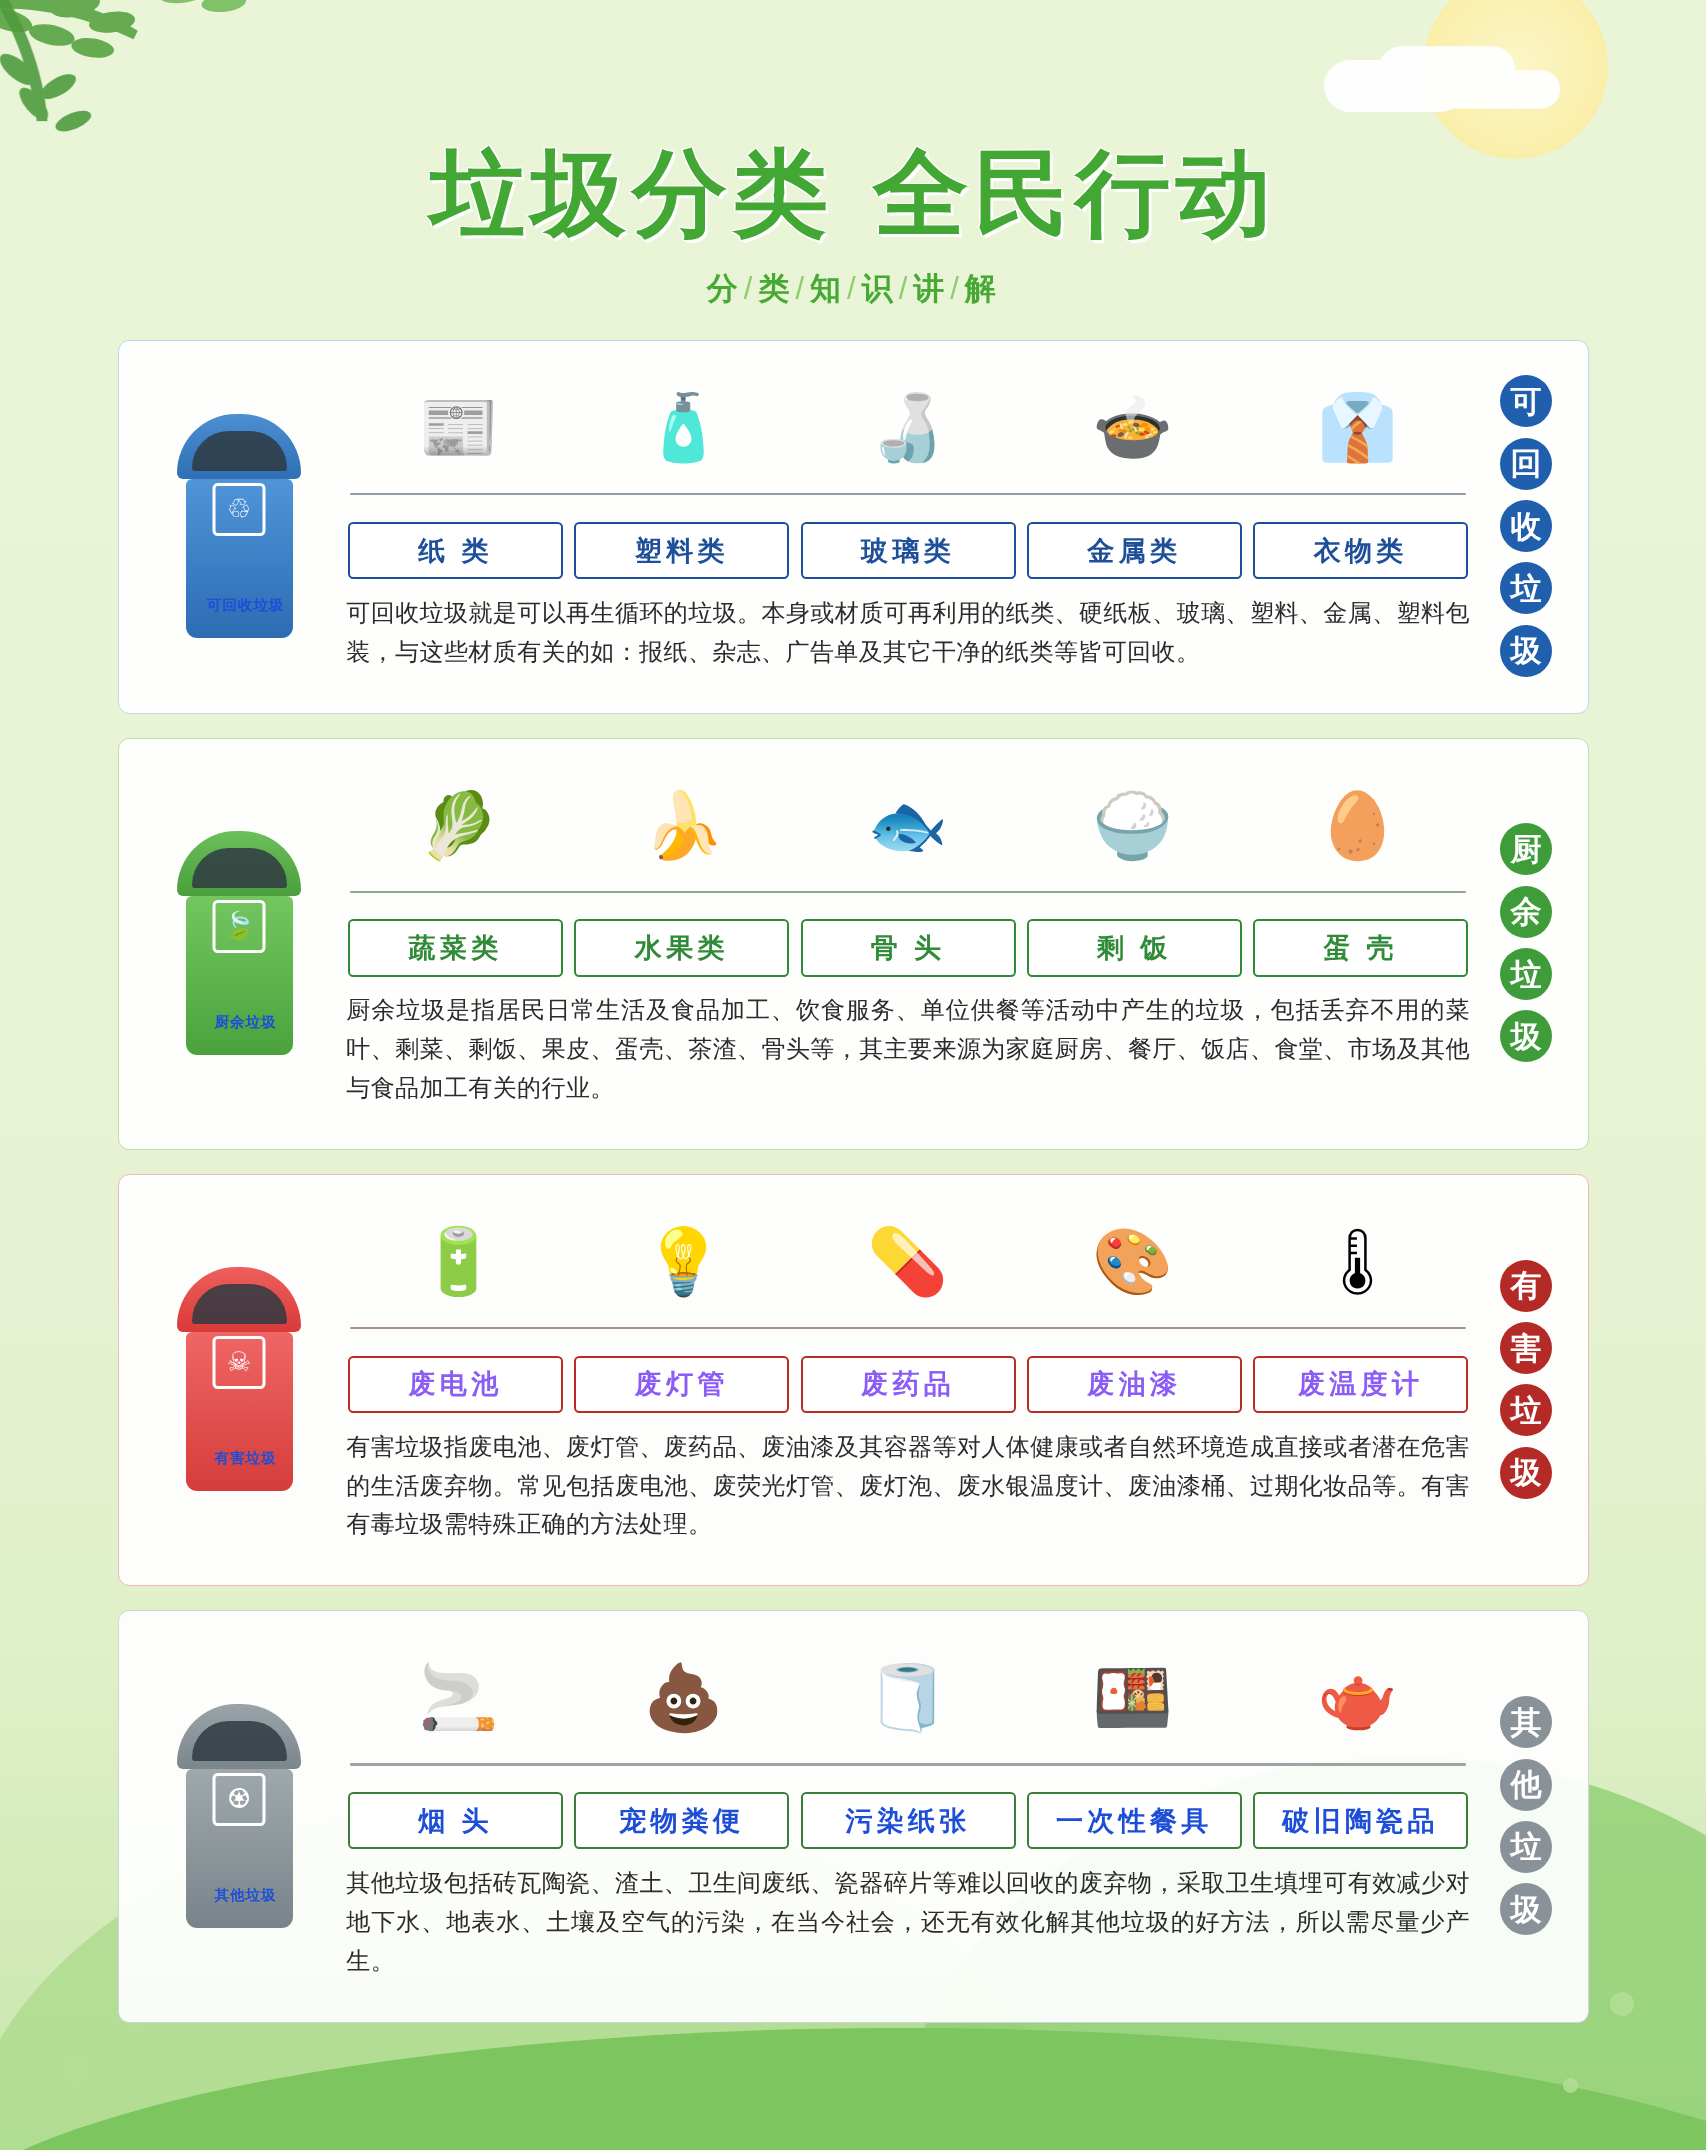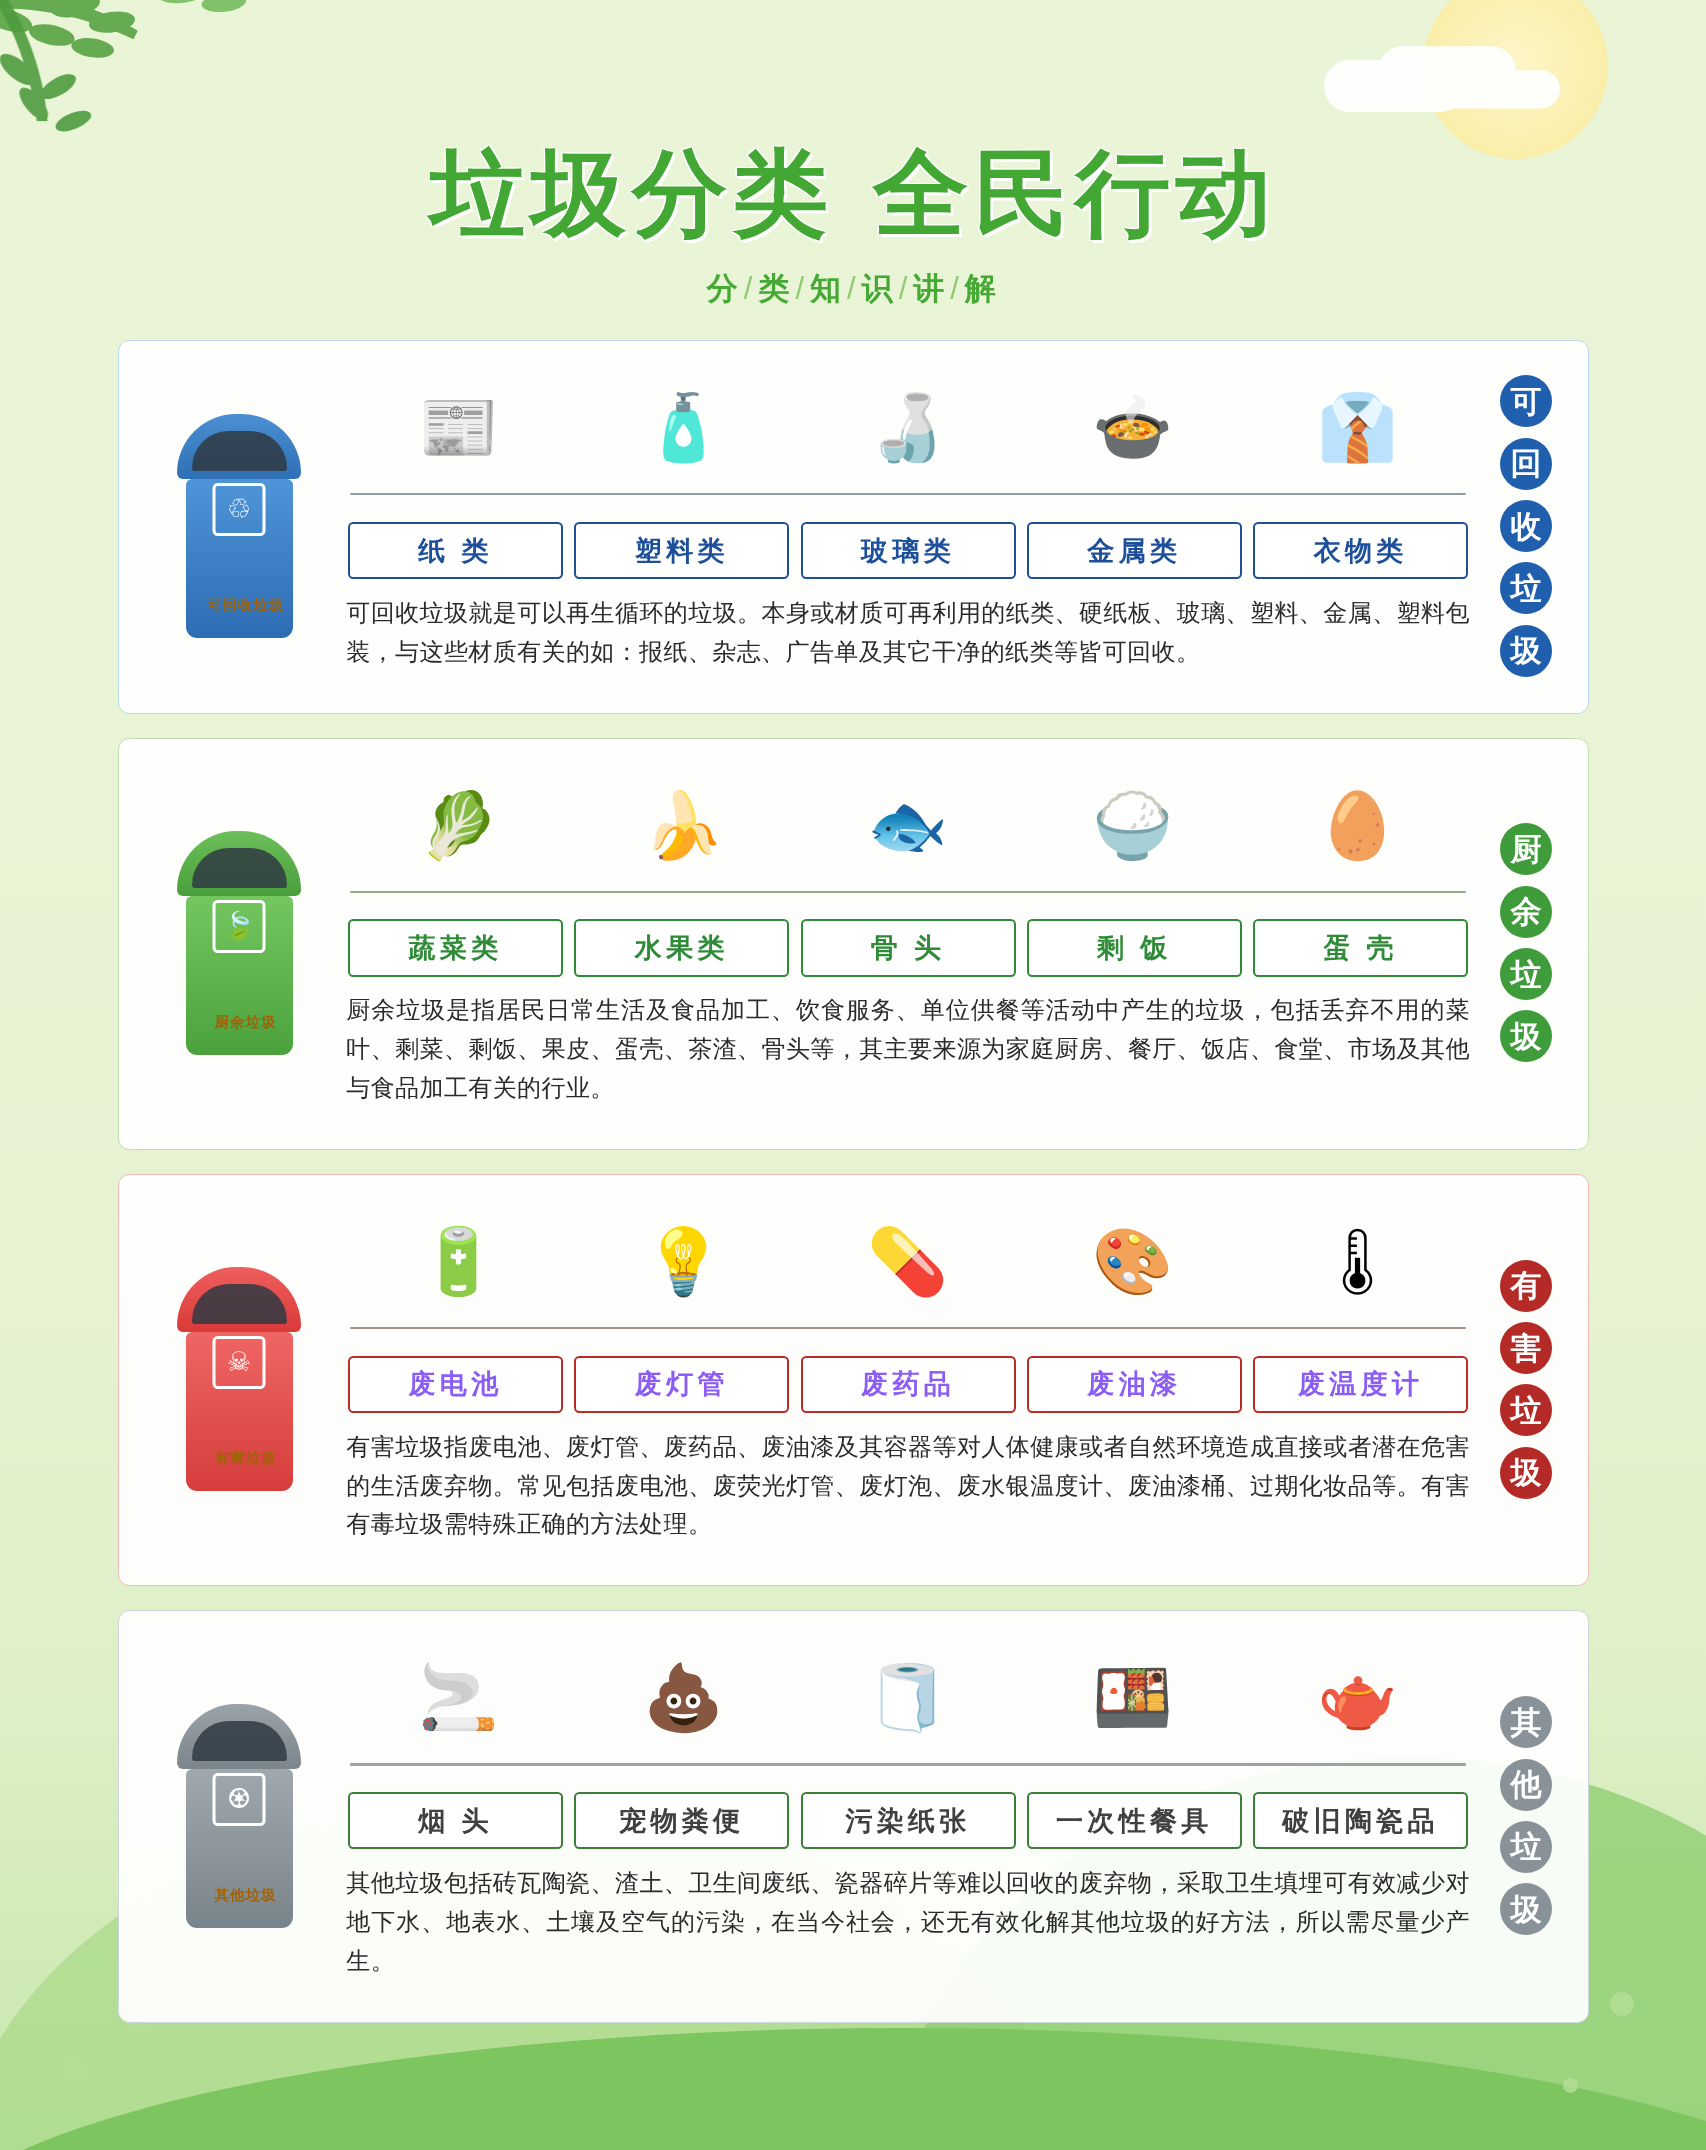--- a/index.html
+++ b/index.html
@@ -161,21 +161,21 @@
     justify-content: center;
     color: #ffffff;
     font-size: 27px;
     line-height: 1;
   }
   .bin .bin-label {
     position: absolute;
     left: 13px; right: 0;
     bottom: 23px;
     text-align: center;
-    color: #a16207;
+    color: #1d4ed8;
     font-size: 14.6px;
     letter-spacing: 0.9px;
     font-weight: bold;
   }
   .bin.blue  .lid { background: linear-gradient(180deg,#4b8fd1,#2f6fb5); }
   .bin.blue  .body{ background: linear-gradient(180deg,#4f95d8,#2c6cb3); }
   .bin.green .lid { background: linear-gradient(180deg,#6cbf5a,#4a9f3c); }
   .bin.green .body{ background: linear-gradient(180deg,#74c65f,#4ba23d); }
   .bin.red   .lid { background: linear-gradient(180deg,#ee5f5d,#d93a38); }
   .bin.red   .body{ background: linear-gradient(180deg,#ef6664,#d53d3b); }
@@ -233,21 +233,21 @@
     font-size: 27px;
     font-weight: bold;
     color: #1d4f9b;
     letter-spacing: 4.3px;
     background: #ffffff;
     white-space: nowrap;
     margin-top: 12px;
   }
   .panel.kitchen .tag  { border-color: #2f8b37; color: #2f8b37; }
   .panel.harmful .tag  { border-color: #ba2a26; color: #8b5cf6; }
-  .panel.other .tag    { border-color: #3c7d3a; color: #404040; }
+  .panel.other .tag    { border-color: #3c7d3a; color: #1d4ed8; }
 
   .desc {
     margin-top: 14.6px;
     font-size: 24px;
     line-height: 1.62;
     color: #2b2b2b;
     text-align: justify;
     letter-spacing: 0.4px;
   }
 

